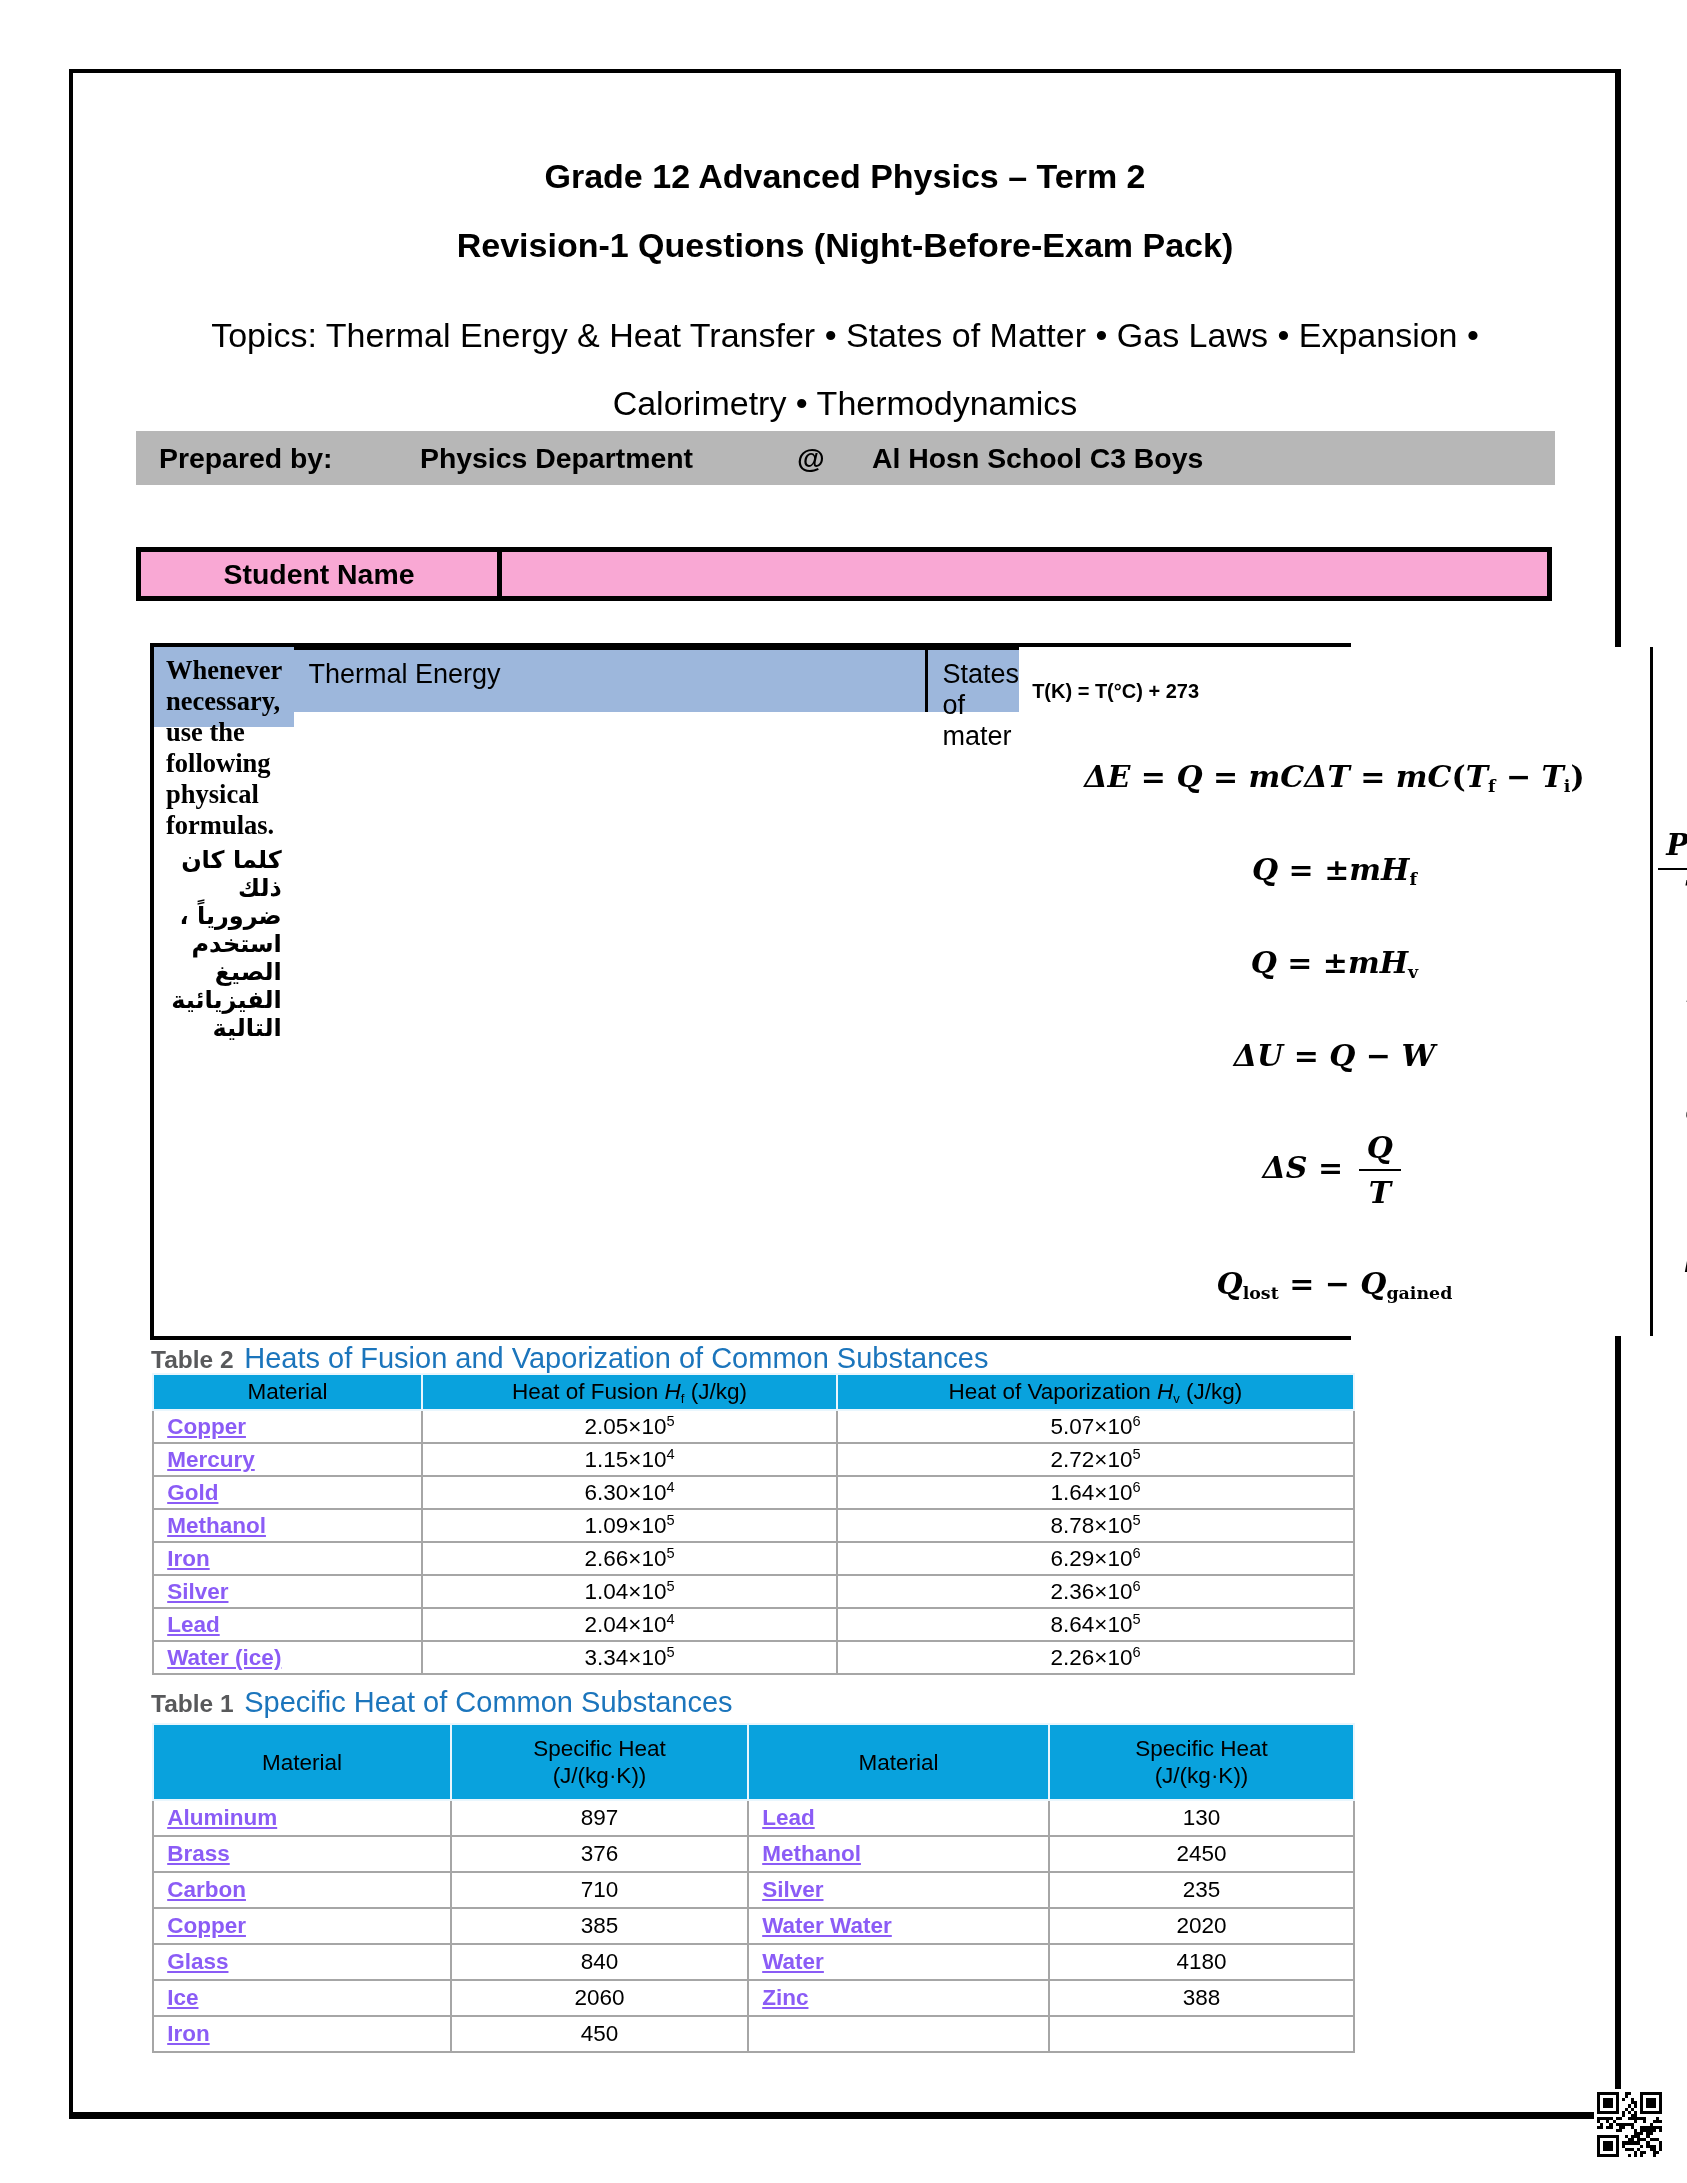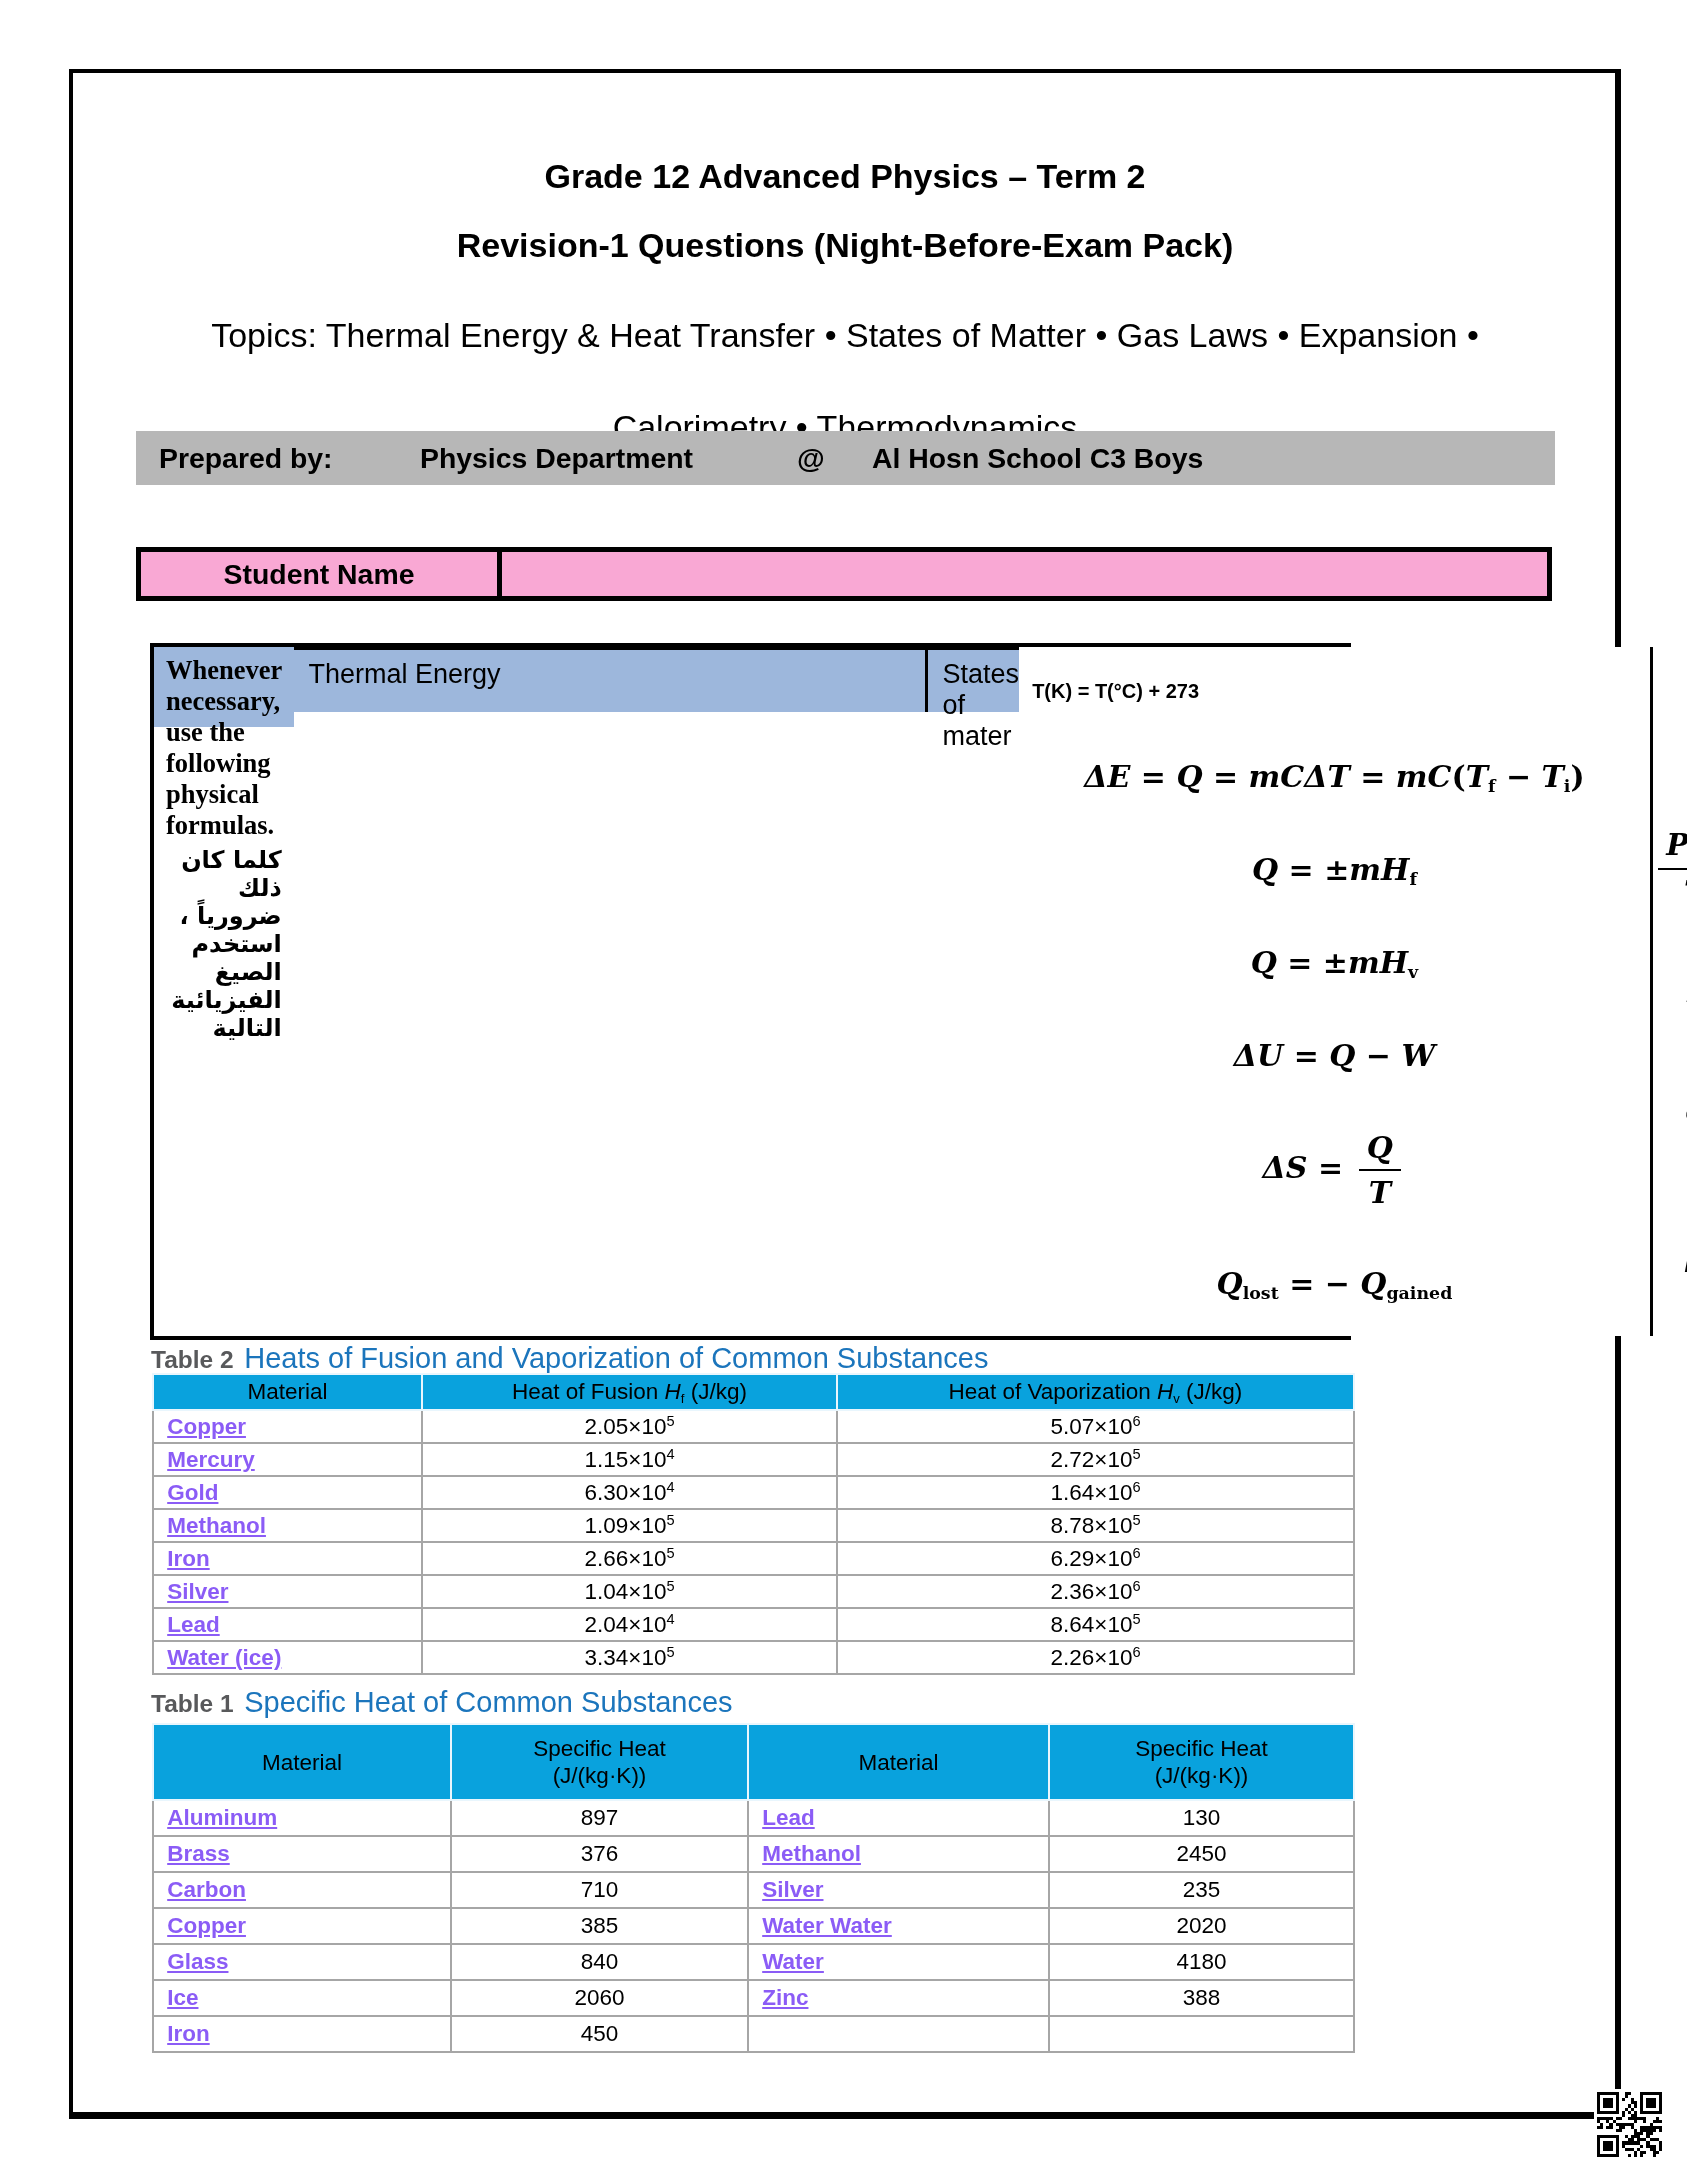--- a/index.html
+++ b/index.html
@@ -70,21 +70,21 @@
 </style>
 </head>
 <body>
 
 <div class="page">
   <div class="frame"></div>
 
   <div class="centerline title" style="top:157px;">Grade 12 Advanced Physics – Term 2</div>
   <div class="centerline title" style="top:226px;">Revision-1 Questions (Night-Before-Exam Pack)</div>
   <div class="centerline topics" style="top:316px;">Topics: Thermal Energy &amp; Heat Transfer • States of Matter • Gas Laws • Expansion •</div>
-  <div class="centerline topics" style="top:384px;margin-top:24px;">Calorimetry • Thermodynamics</div>
+  <div class="centerline topics" style="top:384px;">Calorimetry • Thermodynamics</div>
 
   <div class="prepared-bar">
     <span style="left:23px;">Prepared by:</span>
     <span style="left:284px;text-align:center;">Physics Department</span>
     <span style="left:661px;">@</span>
     <span style="left:736px;">Al Hosn School C3 Boys</span>
   </div>
 
   <div class="student-box">
     <div class="student-label-cell">Student Name</div>

